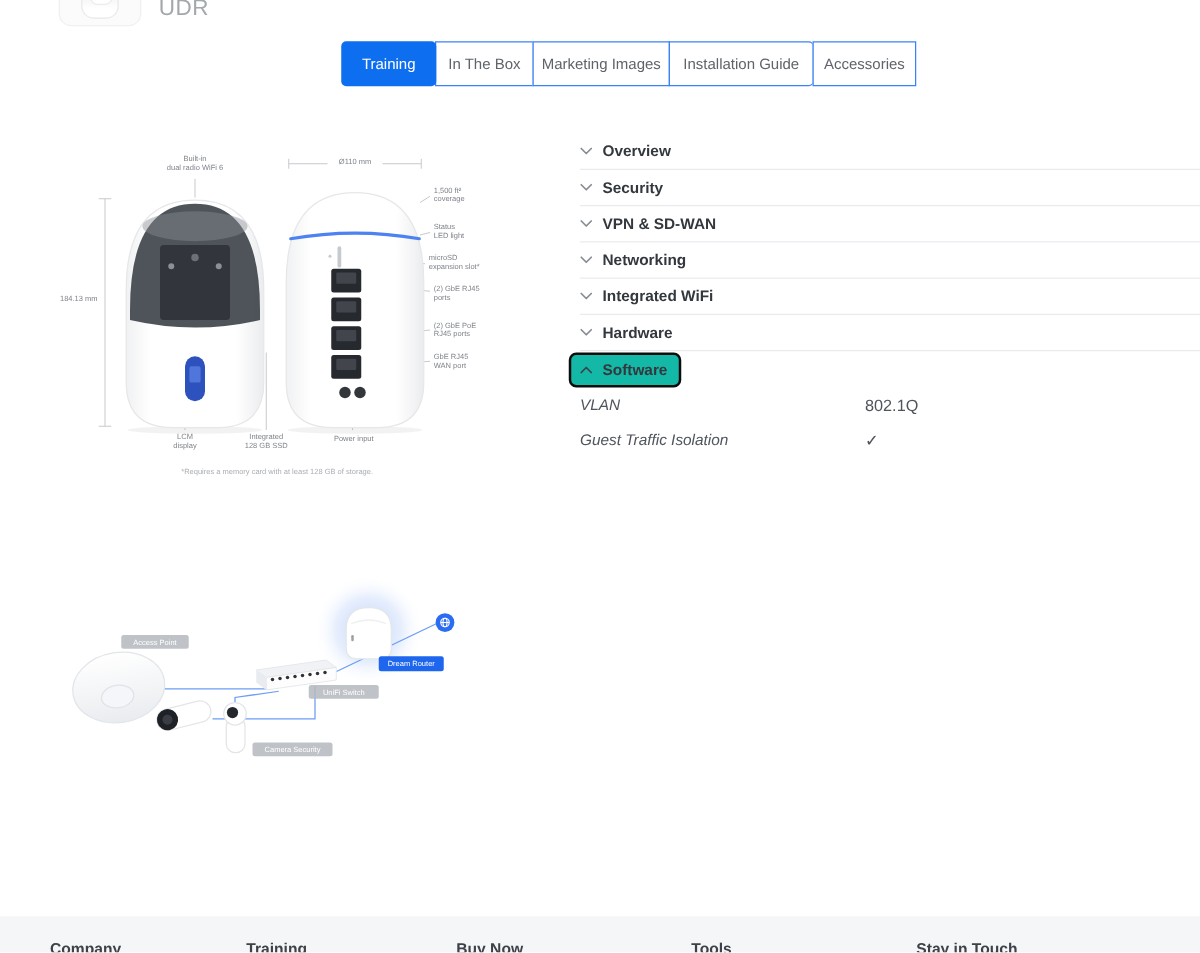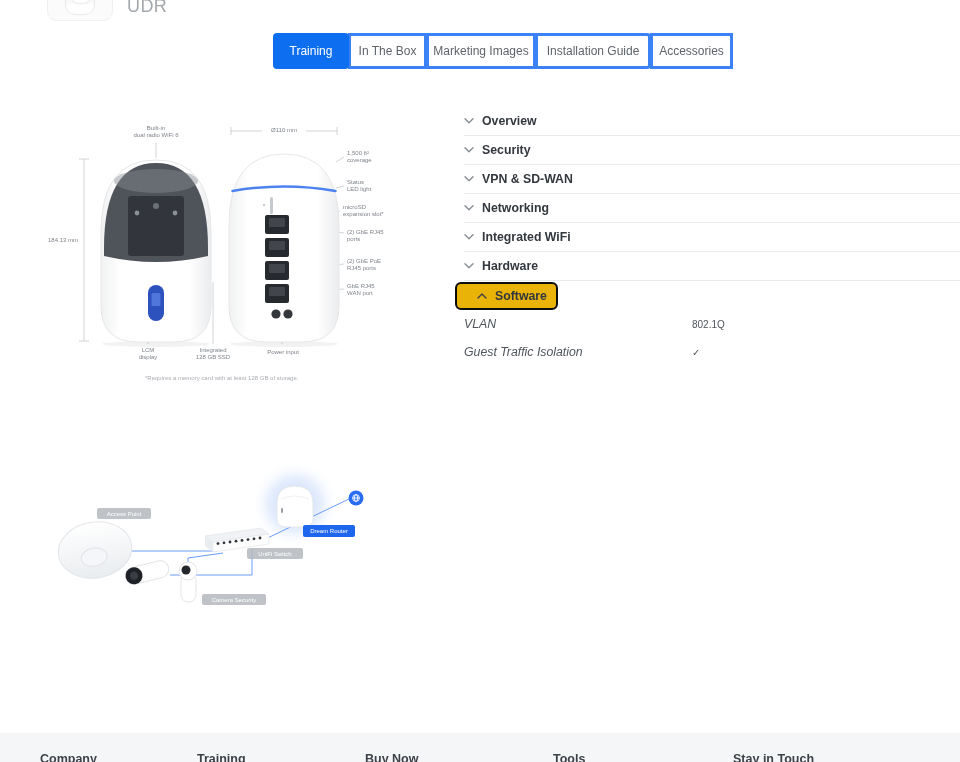--- a/index.html
+++ b/index.html
@@ -14,37 +14,37 @@
     background:linear-gradient(#f1f2f4,#ffffff 60%); border:1px solid #e8e9eb;
     border-radius:6px 6px 10px 10px; }
   .thumb-shape:after { content:""; position:absolute; left:6px; top:-1px; width:16px; height:8px;
     background:#fff; border:1px solid #ececee; border-top:none; border-radius:0 0 6px 6px; }
   .product-code { position:absolute; left:127px; top:-4px; font-size:18px; letter-spacing:.4px;
     color:#a3a8ad; font-weight:400; }
 
   
   .tabbar { position:absolute; left:273px; top:33px; height:36px; display:flex; }
   .tab { display:flex; align-items:center; justify-content:center; height:36px;
-    font-size:12px; color:#5f646a; background:#fff; border:3px solid #3b82f6; margin-left:-1px;
+    font-size:12px; color:#5f646a; background:#fff; border:1px solid #3b82f6; margin-left:-1px;
     cursor:default; }
   .tab.first { margin-left:0; }
   .tab.last { border-radius:0 4px 4px 0; }
   .tab.active { background:#0d6ef0; color:#fff; border:none; border-radius:4px; position:relative; z-index:2; }
 
   
   .panel { position:absolute; left:428px; top:107px; width:532px;margin-left:36px; }
   .acc-row { height:29px; display:flex; align-items:center; gap:8px; border-bottom:1px solid #e9ecef; }
   .acc-row.nodivider { border-bottom:none; }
   .acc-label { font-size:12.3px; font-weight:700; color:#33383e; }
   .chev { flex:0 0 auto; display:block; }
   .focus-box { display:inline-flex; align-items:center; gap:8px; border:2px solid #0c0c0c;
-    border-radius:6px; padding:5px 9px 5px 20px; margin-left:-9px; background:#eab308; }
+    border-radius:6px; padding:5px 9px 5px 7px; margin-left:-9px; background:#14b8a6; }
   .spec-row { height:28px; position:relative; display:flex; align-items:center; }
   .spec-label { font-size:12.3px; color:#4f555c;font-style:italic; }
-  .spec-value { position:absolute; left:228px; font-size:10px; color:#4f555c; }
+  .spec-value { position:absolute; left:228px; font-size:13px; color:#4f555c; }
 
   
   .dlabel { position:absolute; font-size:6px; line-height:7px; color:#7e838a;
     white-space:pre-line; }
   .dlabel.c { text-align:center; }
   .dlabel.r { text-align:right; }
   .dlabel.bgw { background:#fff; padding:0 2px; }
   .footnote { position:absolute; left:145px; top:375px; width:260px; font-size:6px; color:#a9adb2; }
 
   svg { position:absolute; overflow:visible; }

